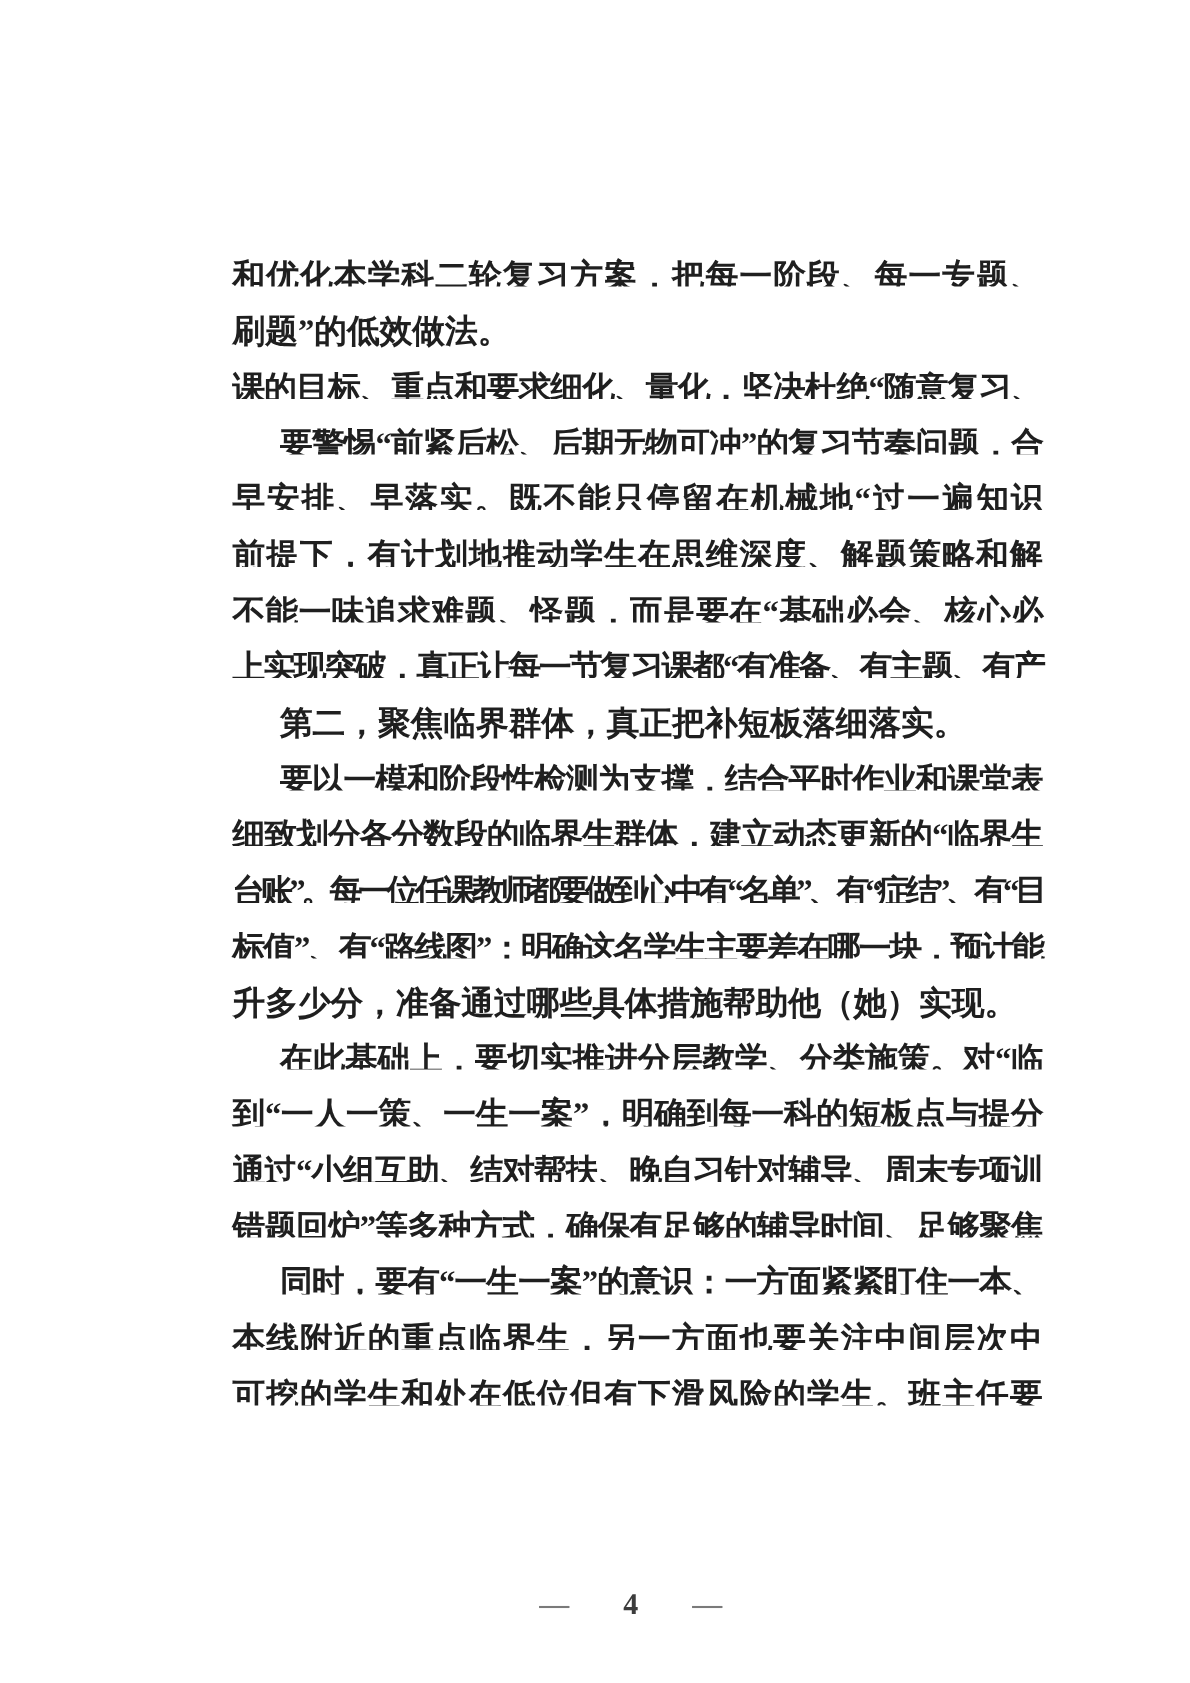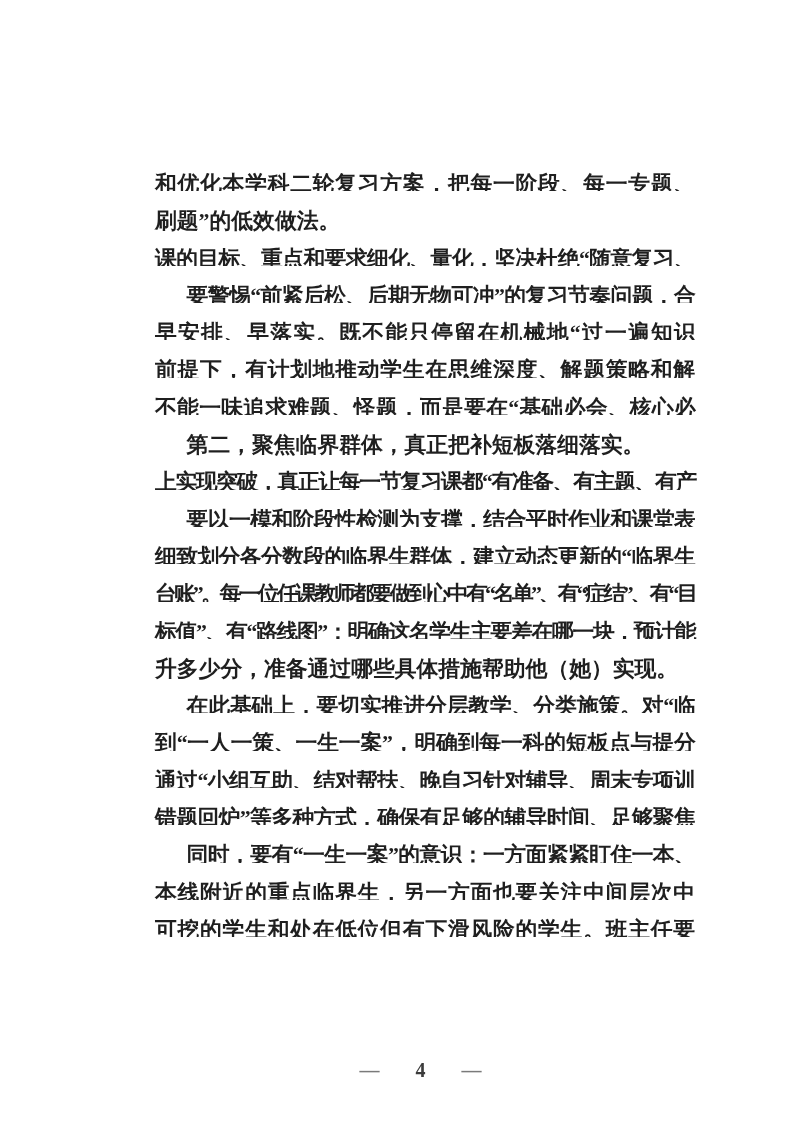--- a/index.html
+++ b/index.html
@@ -57,22 +57,22 @@
 
 <div class="page" style="background: rgb(255, 255, 255);">
   <main class="text-block" style="color: rgb(31, 31, 31);">
       <div class="line just" style="letter-spacing: -0.06px;">和优化本学科二轮复习方案，把每一阶段、每一专题、每一堂</div>
       <div class="line">刷题”的低效做法。</div>
       <div class="line just" style="letter-spacing: -0.84px;">课的目标、重点和要求细化、量化，坚决杜绝“随意复习、盲目</div>
       <div class="line just indent" style="letter-spacing: -0.9px;">要警惕“前紧后松、后期无物可冲”的复习节奏问题，合理</div>
       <div class="line just" style="letter-spacing: -0.84px;">早安排、早落实。既不能只停留在机械地“过一遍知识点”，也</div>
       <div class="line just" style="letter-spacing: -0.06px;">前提下，有计划地推动学生在思维深度、解题策略和解题效率</div>
       <div class="line just" style="letter-spacing: -0.84px;">不能一味追求难题、怪题，而是要在“基础必会、核心必懂”的</div>
+      <div class="line just" style="letter-spacing: -2.23px;">上实现突破，真正让每一节复习课都“有准备、有主题、有产出”。</div>
       <div class="line indent">第二，聚焦临界群体，真正把补短板落细落实。</div>
-      <div class="line just" style="letter-spacing: -2.23px;">上实现突破，真正让每一节复习课都“有准备、有主题、有产出”。</div>
       <div class="line just indent" style="letter-spacing: -0.9px;">要以一模和阶段性检测为支撑，结合平时作业和课堂表现，</div>
       <div class="line just" style="letter-spacing: -0.84px;">细致划分各分数段的临界生群体，建立动态更新的“临界生工作</div>
       <div class="line just" style="letter-spacing: -3.46px;">台账”。每一位任课教师都要做到心中有“名单”、有“症结”、有“目</div>
       <div class="line just" style="letter-spacing: -1.56px;">标值”、有“路线图”：明确这名学生主要差在哪一块，预计能提</div>
       <div class="line">升多少分，准备通过哪些具体措施帮助他（她）实现。</div>
       <div class="line just indent" style="letter-spacing: -0.9px;">在此基础上，要切实推进分层教学、分类施策。对“临界上</div>
       <div class="line just" style="letter-spacing: -0.84px;">到“一人一策、一生一案”，明确到每一科的短板点与提分点，</div>
       <div class="line just" style="letter-spacing: -0.84px;">通过“小组互助、结对帮扶、晚自习针对辅导、周末专项训练、</div>
       <div class="line just" style="letter-spacing: -0.84px;">错题回炉”等多种方式，确保有足够的辅导时间、足够聚焦的辅</div>
       <div class="line just indent" style="letter-spacing: -0.9px;">同时，要有“一生一案”的意识：一方面紧紧盯住一本、二</div>

